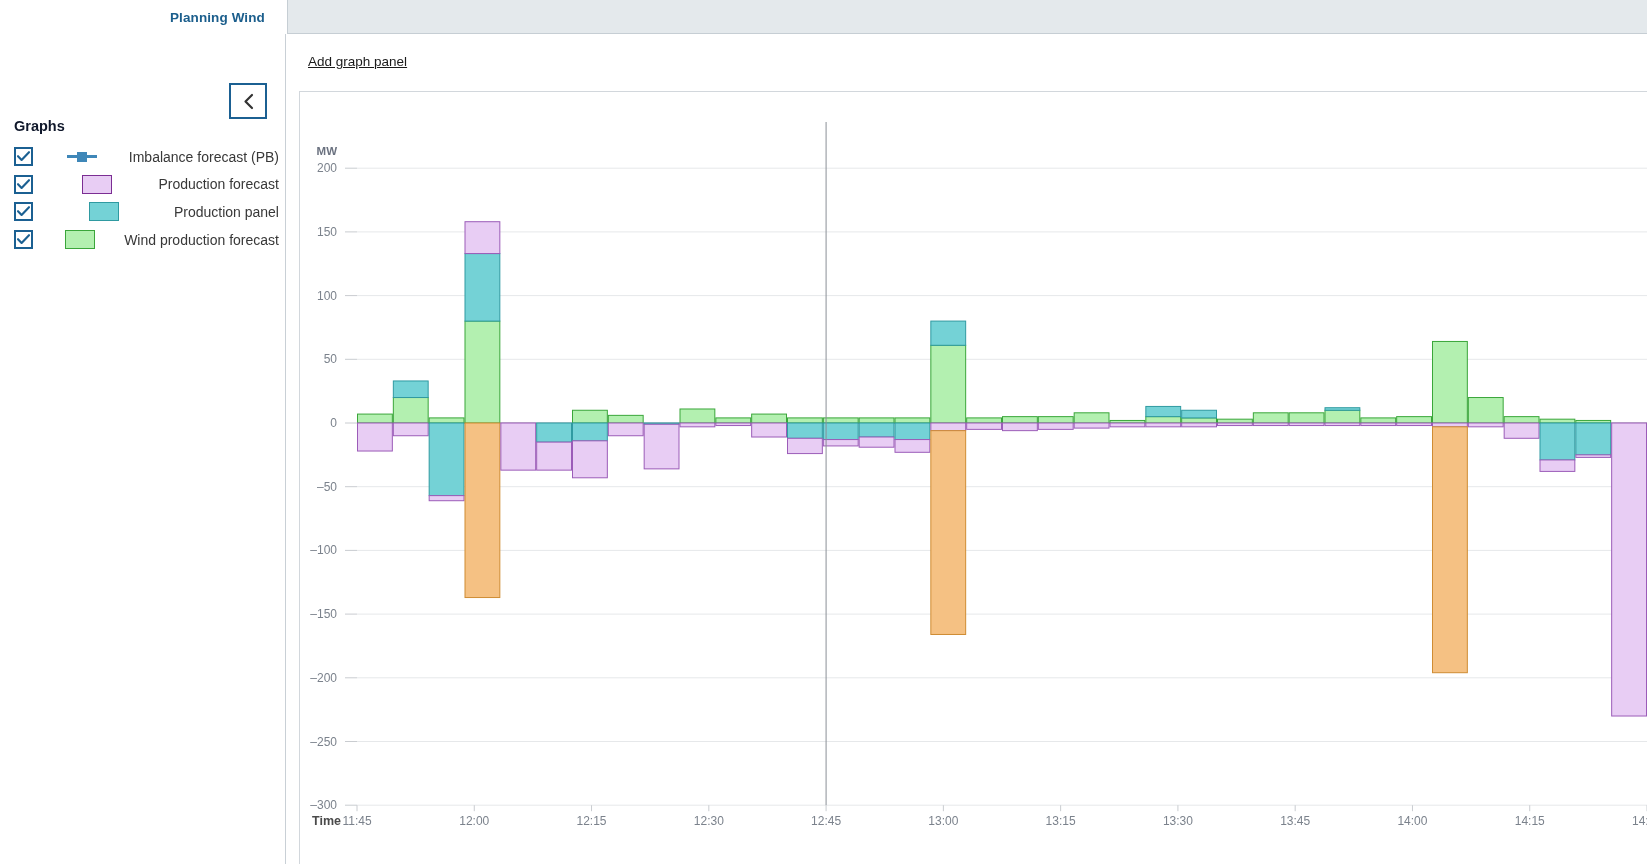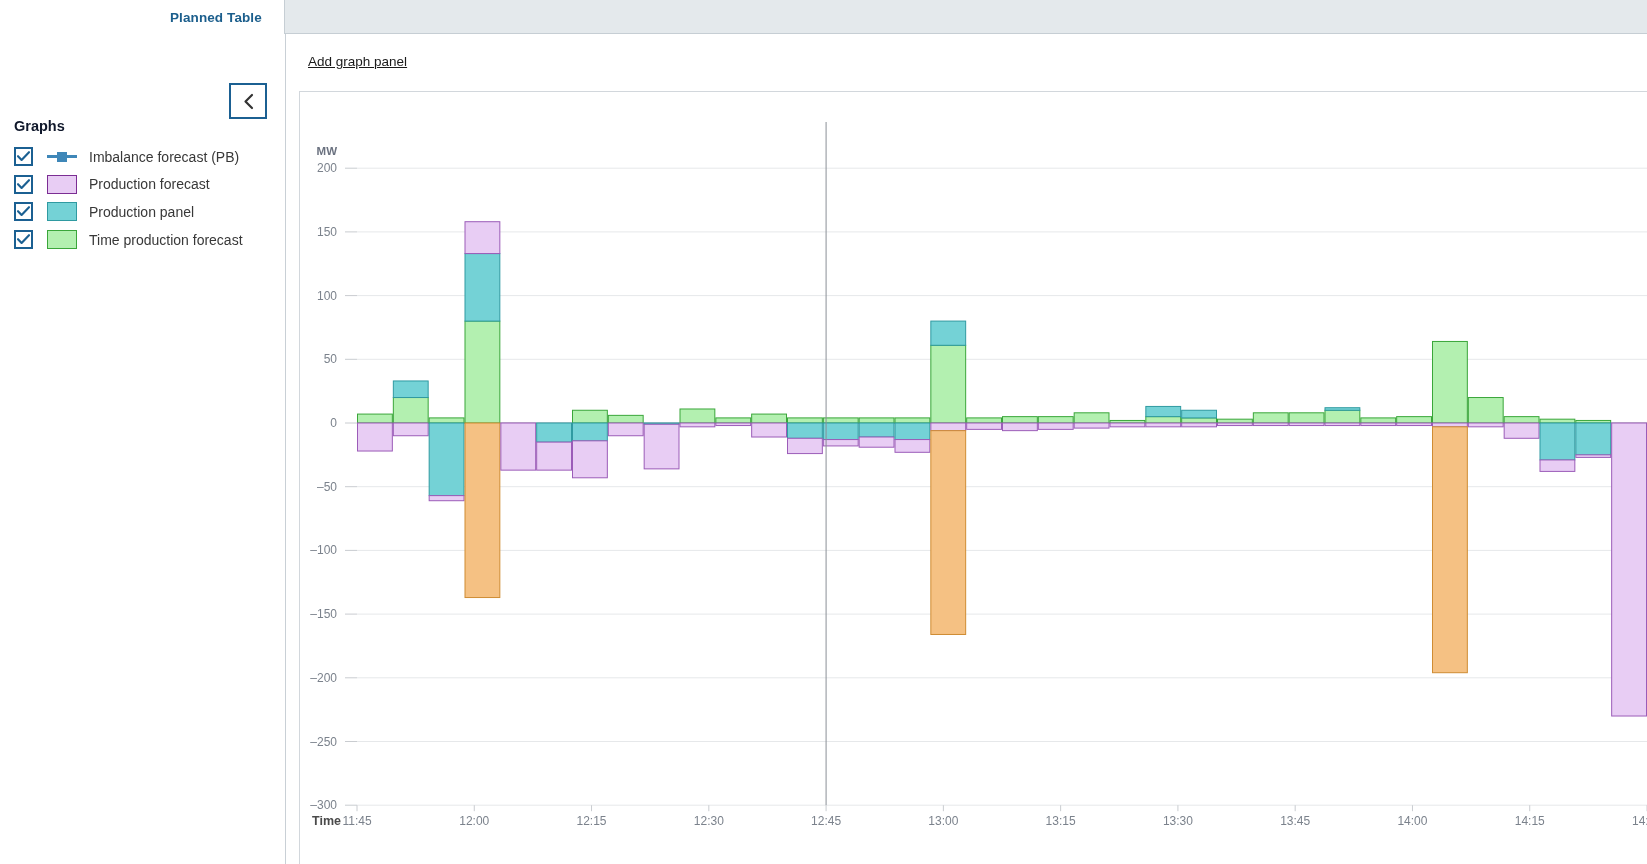--- a/index.html
+++ b/index.html
@@ -48,21 +48,21 @@
     cursor: pointer;
   }
   .collapse-btn svg { display: block; }
 
   .graphs-title {
     position: absolute; left: 14px; top: 84px;
     font-size: 14.5px; font-weight: bold; color: #0f172a;
   }
   .legend-list { position: absolute; left: 14px; top: 109px; width: 265px; }
   .legend-row {
-    display: flex; align-items: center; height: 27.6px; cursor: pointer;
+    display: flex; align-items: center; height: 27.6px; cursor: pointer; justify-content: space-between;
   }
   .lg-check {
     width: 19px; height: 19px; flex: 0 0 19px;
     border: 2px solid #7a7a7a; background: #fff;
     display: flex; align-items: center; justify-content: center;
     cursor: pointer;
   }
   .lg-check.active { border-color: #1b6092; }
   .lg-check svg { display: block; }
   .lg-swatch {
@@ -109,21 +109,21 @@
   .axis-name { font-size: 12.5px; font-weight: bold; fill: #4a4a4a; font-family: "Liberation Sans", sans-serif; }
 </style>
 </head>
 <body>
 
 <div id="app">
 
   <div class="tabstrip">
     <div class="tabs-left-filler"></div>
     <div class="tab">
-      <span>Planned Table</span>
+      <span>Planning Wind</span>
     </div>
   </div>
 
   <div class="leftpanel">
     <div class="collapse-btn">
       <span>
         <svg width="13" height="17" viewBox="0 0 13 17">
           <path d="M10 2 L3.5 8.5 L10 15" fill="none" stroke="#333" stroke-width="2.2" stroke-linecap="round" stroke-linejoin="round"></path>
         </svg>
       </span>
@@ -162,21 +162,21 @@
           <div class="lg-swatch" style="background: rgb(116, 210, 214); border-color: rgb(47, 154, 161);"></div>
           <div class="lg-label">Production panel</div>
         </div>
         <div class="legend-row">
           <div class="lg-check active">
             <svg width="13" height="11" viewBox="0 0 13 11">
               <path d="M1 5.2 L4.6 9 L12 1.2" fill="none" stroke="#1b6092" stroke-width="2.1" stroke-linecap="round" stroke-linejoin="round"></path>
             </svg>
           </div>
           <div class="lg-swatch" style="background: rgb(179, 240, 176); border-color: rgb(58, 166, 58);"></div>
-          <div class="lg-label">Time production forecast</div>
+          <div class="lg-label">Wind production forecast</div>
         </div>
       </div>
   </div>
 
   <div class="content">
     <div class="add-link">Add graph panel</div>
     <div class="panel-box"></div>
   </div>
 
   <div class="chart-wrap">

